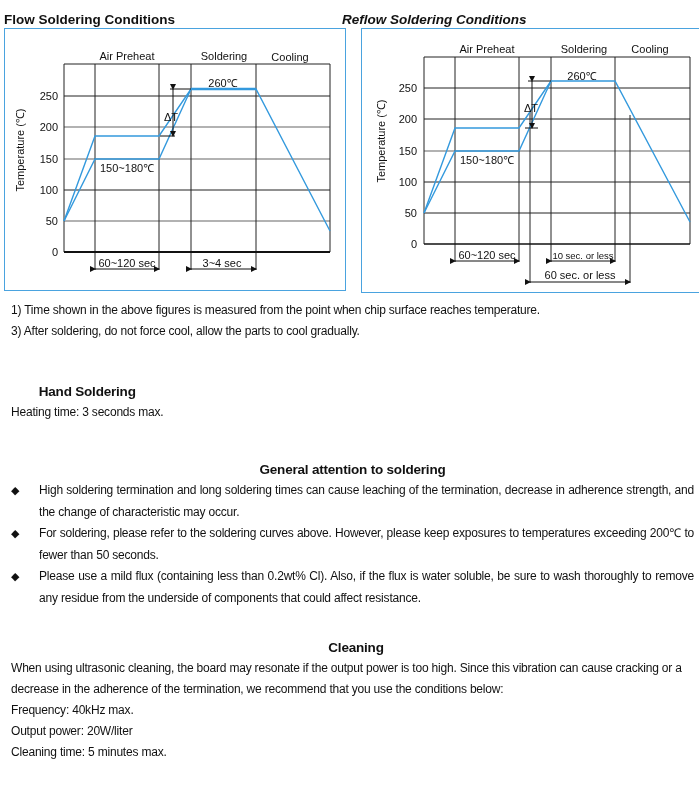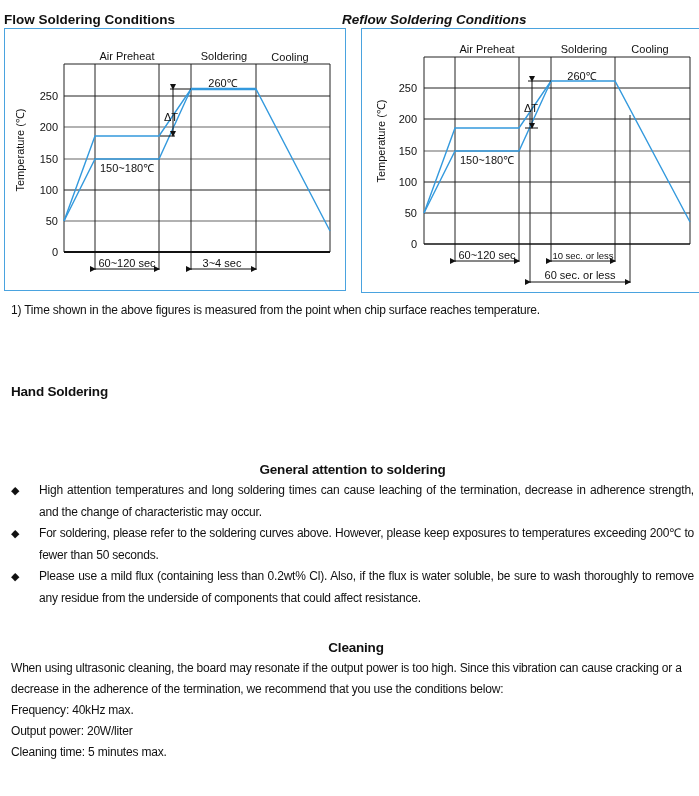--- a/index.html
+++ b/index.html
@@ -141,30 +141,32 @@
     <text x="67" y="186" text-anchor="end">100</text>
     <text x="67" y="155" text-anchor="end">150</text>
     <text x="67" y="123" text-anchor="end">200</text>
     <text x="67" y="92" text-anchor="end">250</text>
     <text x="0" y="0" text-anchor="middle" transform="translate(35,141) rotate(-90)">Temperature (℃)</text>
   </g>
 </svg>
 
 <div class="notes">
   <div>1) Time shown in the above figures is measured from the point when chip surface reaches temperature.</div>
+  <div>3) After soldering, do not force cool, allow the parts to cool gradually.</div>
 </div>
 
 <div class="sec" style="top:382px;">
   <h3>Hand Soldering</h3>
+  <p>Heating time: 3 seconds max.</p>
 </div>
 
 <div class="sec" style="top:460px;">
   <h3>General attention to soldering</h3>
   <ul class="bullets">
-    <li><span class="b">◆</span><span>High attention temperatures and long soldering times can cause leaching of the termination, decrease in adherence strength, and the change of characteristic may occur.</span></li>
+    <li><span class="b">◆</span><span>High soldering termination and long soldering times can cause leaching of the termination, decrease in adherence strength, and the change of characteristic may occur.</span></li>
     <li><span class="b">◆</span><span>For soldering, please refer to the soldering curves above. However, please keep exposures to temperatures exceeding 200℃ to fewer than 50 seconds.</span></li>
     <li><span class="b">◆</span><span>Please use a mild flux (containing less than 0.2wt% Cl). Also, if the flux is water soluble, be sure to wash thoroughly to remove any residue from the underside of components that could affect resistance.</span></li>
   </ul>
 </div>
 
 <div class="sec cleaning" style="top:638px;">
   <h3>Cleaning</h3>
   <p>When using ultrasonic cleaning, the board may resonate if the output power is too high. Since this vibration can cause cracking or a decrease in the adherence of the termination, we recommend that you use the conditions below:</p>
   <p>Frequency: 40kHz max.</p>
   <p>Output power: 20W/liter</p>

